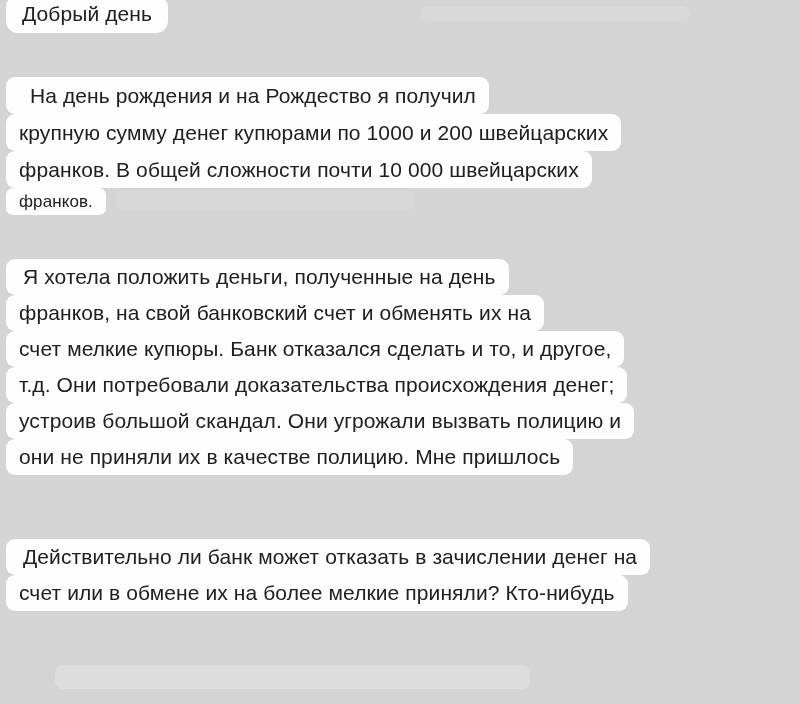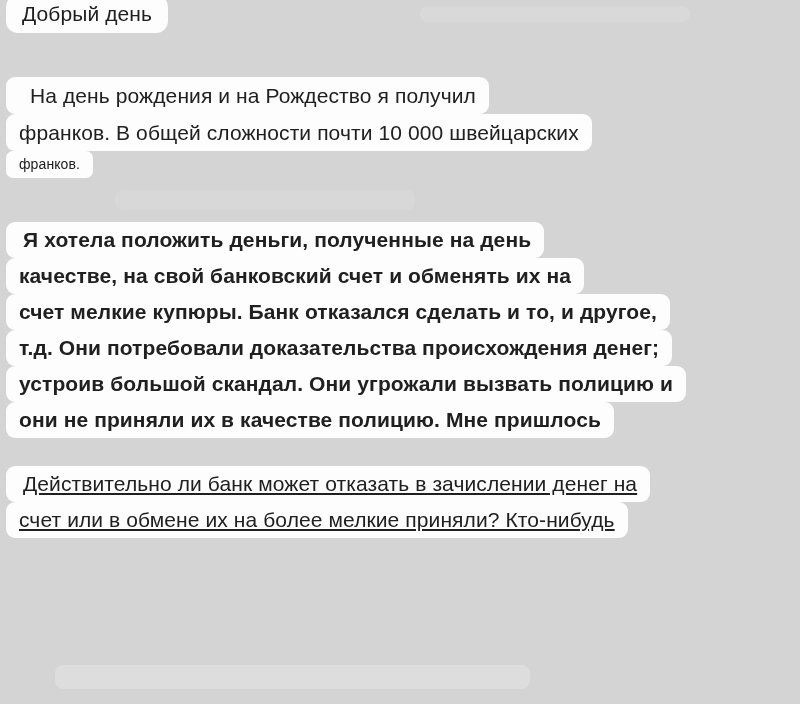--- a/index.html
+++ b/index.html
@@ -30,28 +30,28 @@
     font-size: 21px;
     line-height: 37px;
     white-space: nowrap;
     letter-spacing: 0.1px;
   }
   
   .msg-1 { margin-top: -5px; }
   .msg-1 .line { padding: 0 16px; border-radius: 12px; line-height: 38px; }
   .msg-2 { margin-top: 44px; }
   .msg-3 { margin-top: 44px; }
-  .msg-3 .line { line-height: 36px; font-weight: bold; }
-  .msg-4 { margin-top: 28px; text-decoration: underline; }
+  .msg-3 .line { line-height: 36px; }
+  .msg-4 { margin-top: 64px; }
   .msg-4 .line { line-height: 36px; }
   
   .indent-lg { padding-left: 24px; }
   .indent-md { padding-left: 17px; }
   .sm {
-    font-size: 14px;
+    font-size: 17px;
     line-height: 27px;
     border-radius: 7px;
     letter-spacing: 0.1px;
   }
   
   .ghost {
     position: absolute;
     background: rgba(255, 255, 255, 0.20);
     border-radius: 8px;
     pointer-events: none;
@@ -64,27 +64,28 @@
 <body>
 
 <div class="screen">
 
   <div class="msg msg-1">
     <div class="line">Добрый день</div>
   </div>
 
   <div class="msg msg-2">
     <div class="line indent-lg">На день рождения и на Рождество я получил</div>
+    <div class="line">крупную сумму денег купюрами по 1000 и 200 швейцарских</div>
     <div class="line">франков. В общей сложности почти 10 000 швейцарских</div>
     <div class="line sm">франков.</div>
   </div>
 
   <div class="msg msg-3">
     <div class="line indent-md">Я хотела положить деньги, полученные на день</div>
-    <div class="line">качестве, на свой банковский счет и обменять их на</div>
+    <div class="line">франков, на свой банковский счет и обменять их на</div>
     <div class="line">счет мелкие купюры. Банк отказался сделать и то, и другое,</div>
     <div class="line">т.д. Они потребовали доказательства происхождения денег;</div>
     <div class="line">устроив большой скандал. Они угрожали вызвать полицию и</div>
     <div class="line">они не приняли их в качестве полицию. Мне пришлось</div>
   </div>
 
   <div class="msg msg-4">
     <div class="line indent-md">Действительно ли банк может отказать в зачислении денег на</div>
     <div class="line">счет или в обмене их на более мелкие приняли? Кто-нибудь</div>
   </div>

